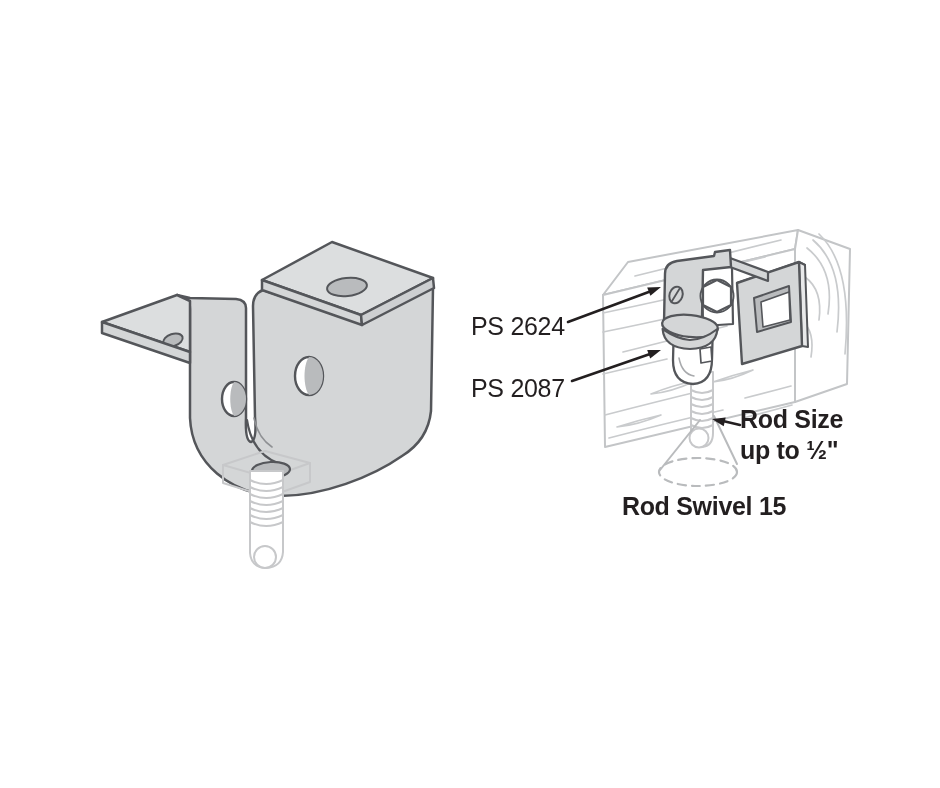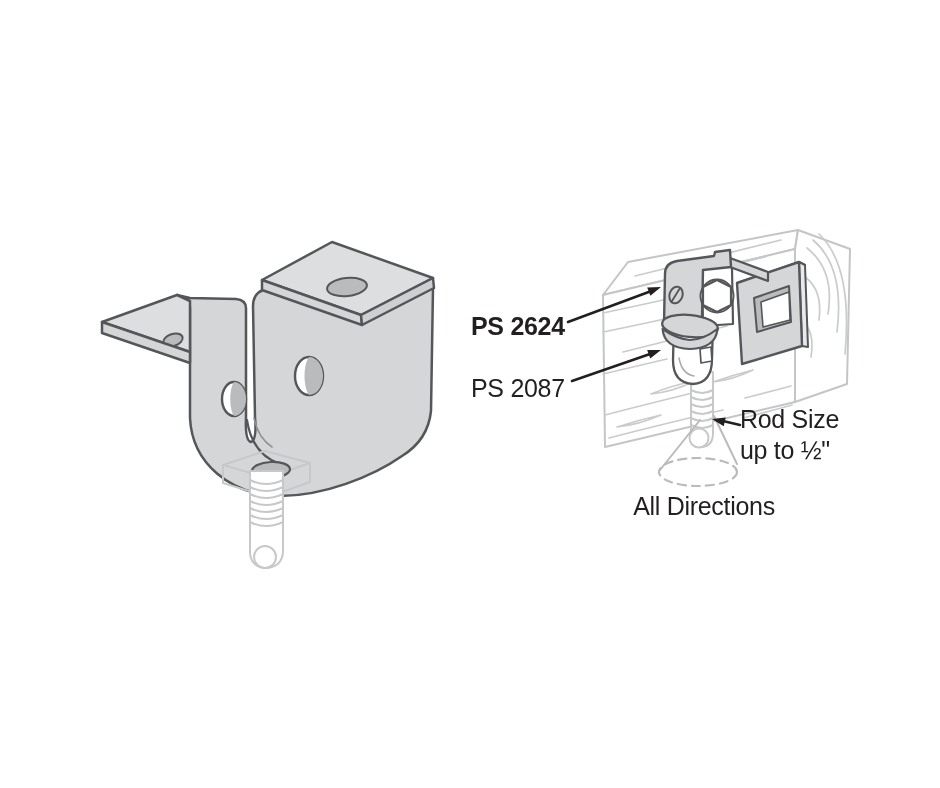--- a/index.html
+++ b/index.html
@@ -13,21 +13,21 @@
   svg{position:absolute;display:block;}
   .lbl{
     position:absolute;
     color:#231f20;
     font-size:25px;
     letter-spacing:-0.3px;
     line-height:30px;
     white-space:nowrap;
     font-family:"Liberation Sans", sans-serif;
   }
-  .lbl-block{white-space:normal;}
+  .lbl-block{white-space:normal;font-weight:bold;}
   #caption-block{width:224px;text-align:center;}
 </style>
 </head>
 <body>
 
 <div id="stage">
 
   <svg style="left:80px;top:228px;" width="360" height="345" viewBox="0 0 360 345">
     <g stroke-linejoin="round" stroke-linecap="round">
 
@@ -188,26 +188,26 @@
         <path d="M 572,381 L 650,354" stroke-width="2.6"></path>
         <polygon points="661,350 650.2,358.5 647.2,350" stroke="none"></polygon>
       </g>
       <g>
         <path d="M 740,425 L 723,421" stroke-width="2.6"></path>
         <polygon points="712,419 725.7,417.4 723.7,426.2" stroke="none"></polygon>
       </g>
     </g>
   </svg>
 
-  <div class="lbl" style="left:471px;top:311px;font-weight:bold;">PS 2624</div>
+  <div class="lbl" style="left:471px;top:311px;">PS 2624</div>
 
   <div class="lbl" style="left:471px;top:373px;">PS 2087</div>
 
   <div class="lbl lbl-block" style="left:740px;top:404px;line-height:31px;">
     <div>Rod Size</div>
     <div>up to ½"</div>
   </div>
 
   <div class="lbl lbl-block" id="caption-block" style="left:592px;top:491px;">
-    <div>All Directions</div>
+    <div>Rod Swivel 15</div>
   </div>
 
 </div>
 
 </body></html>

